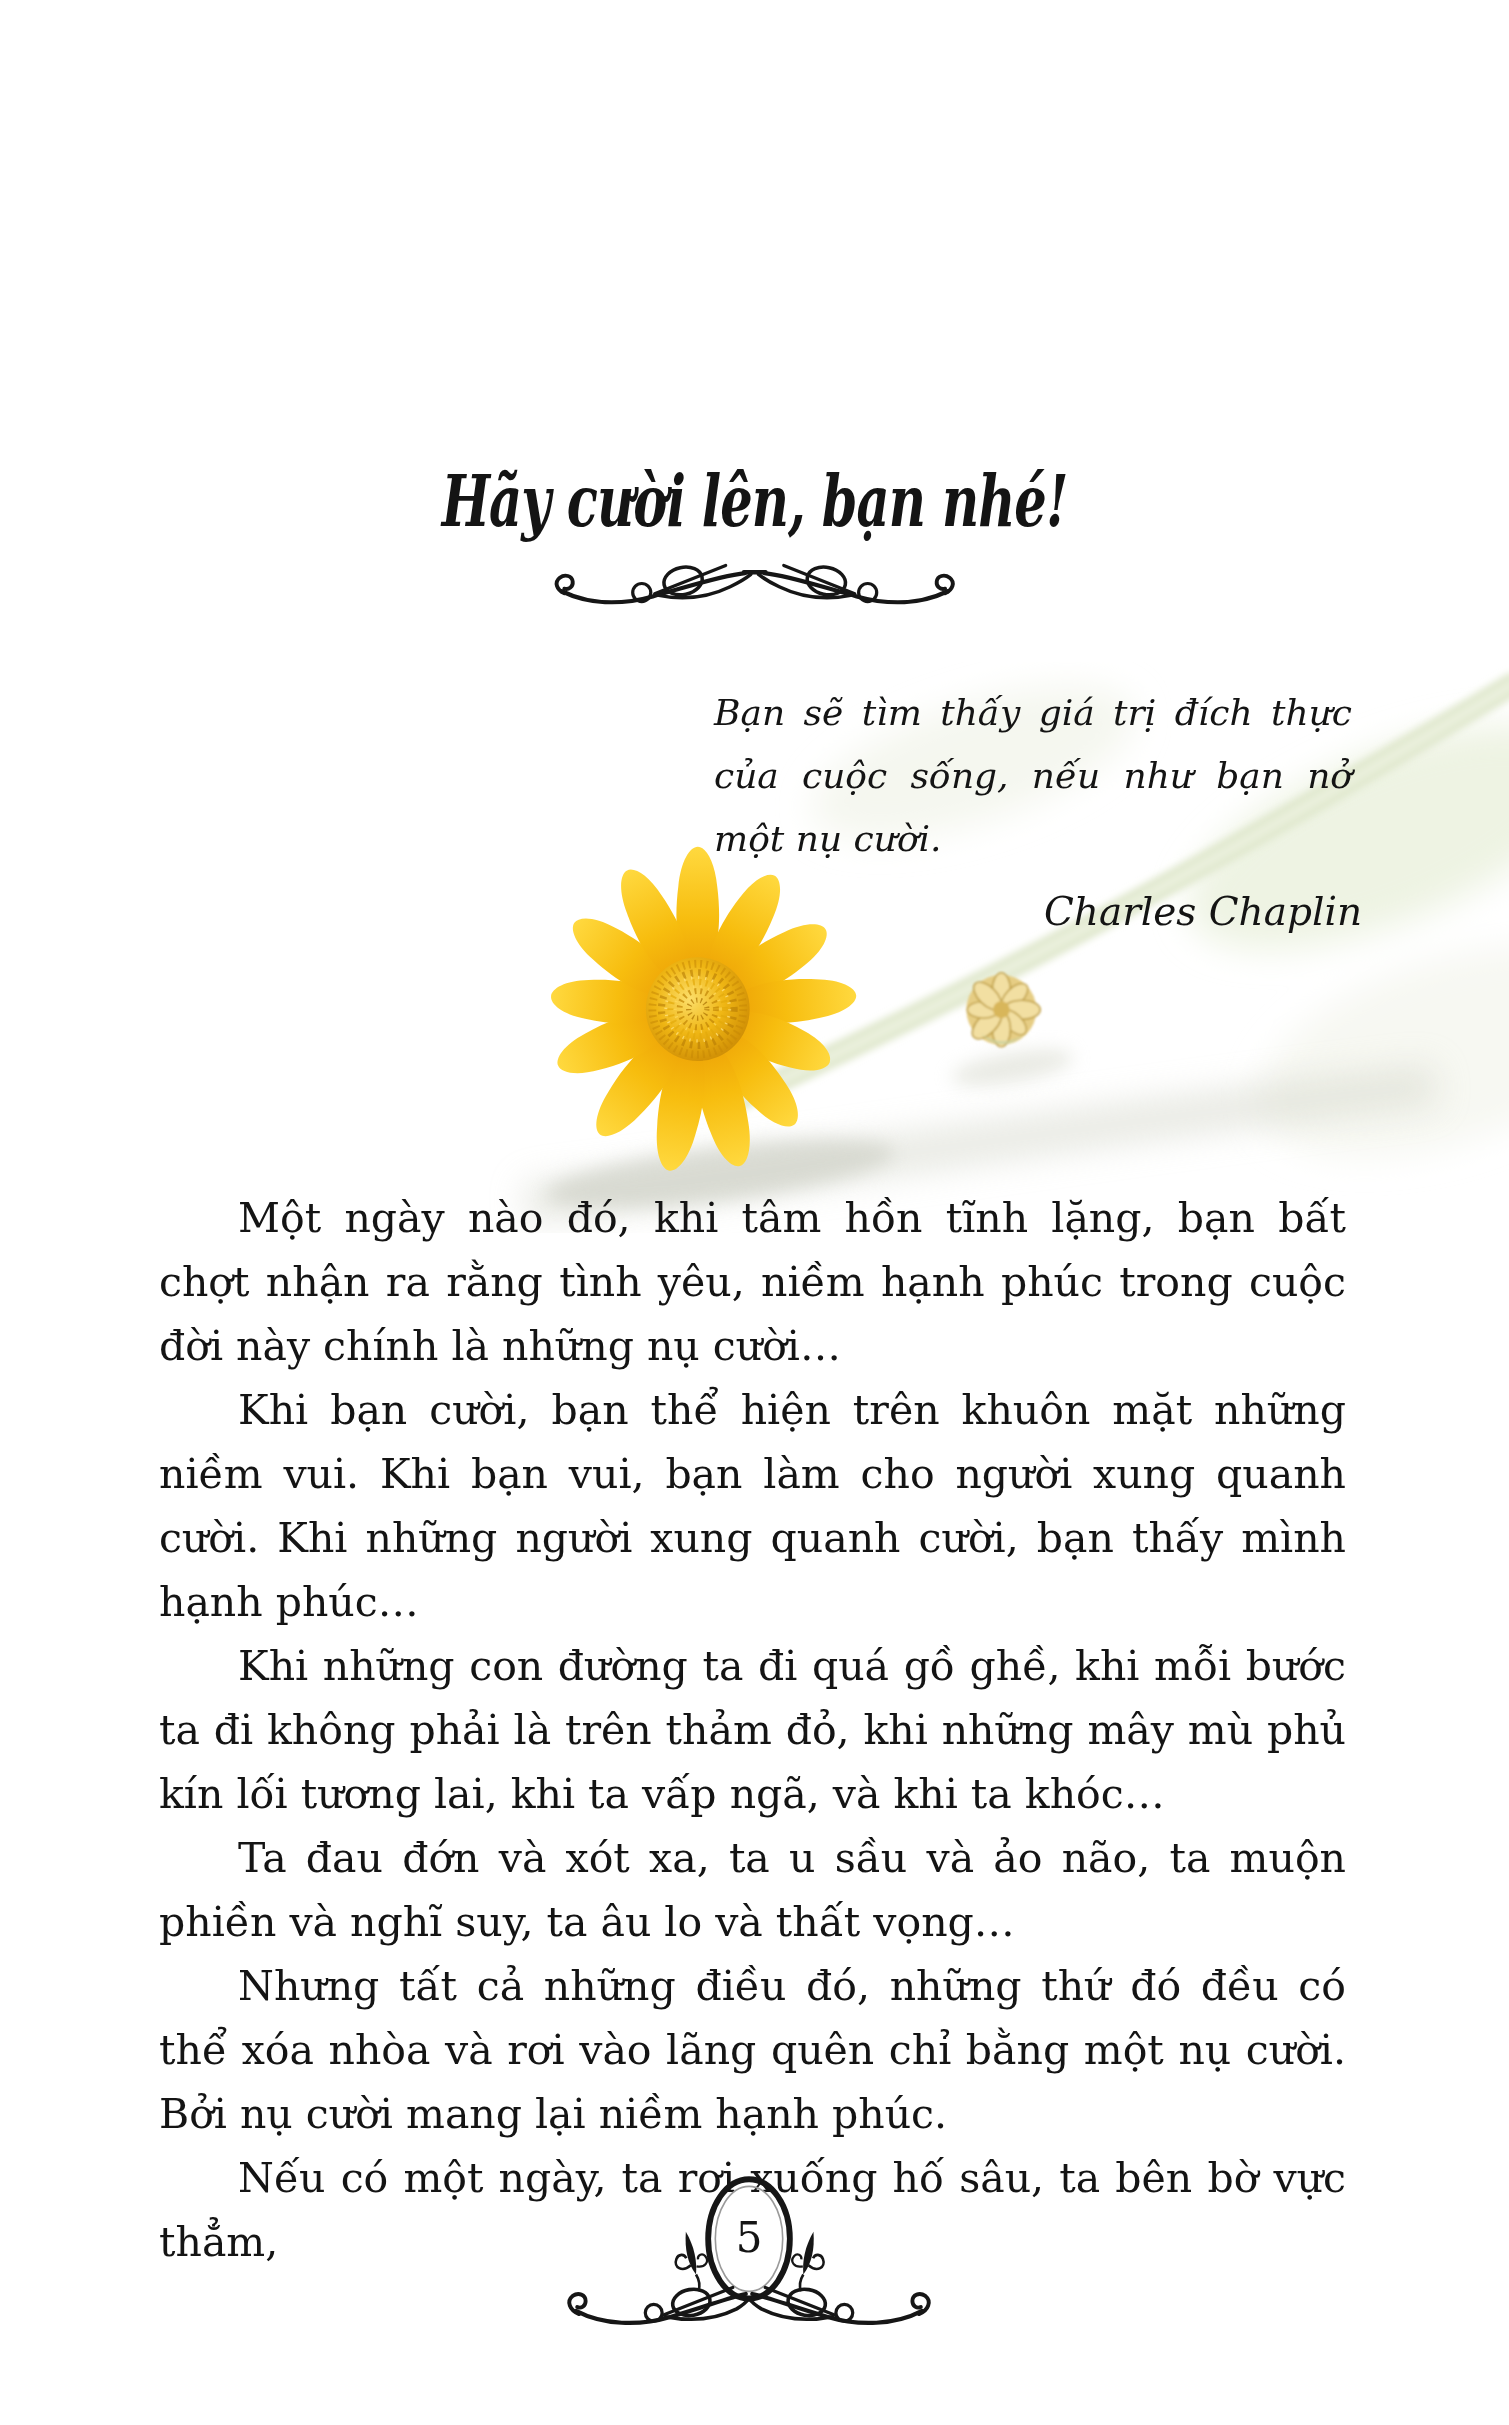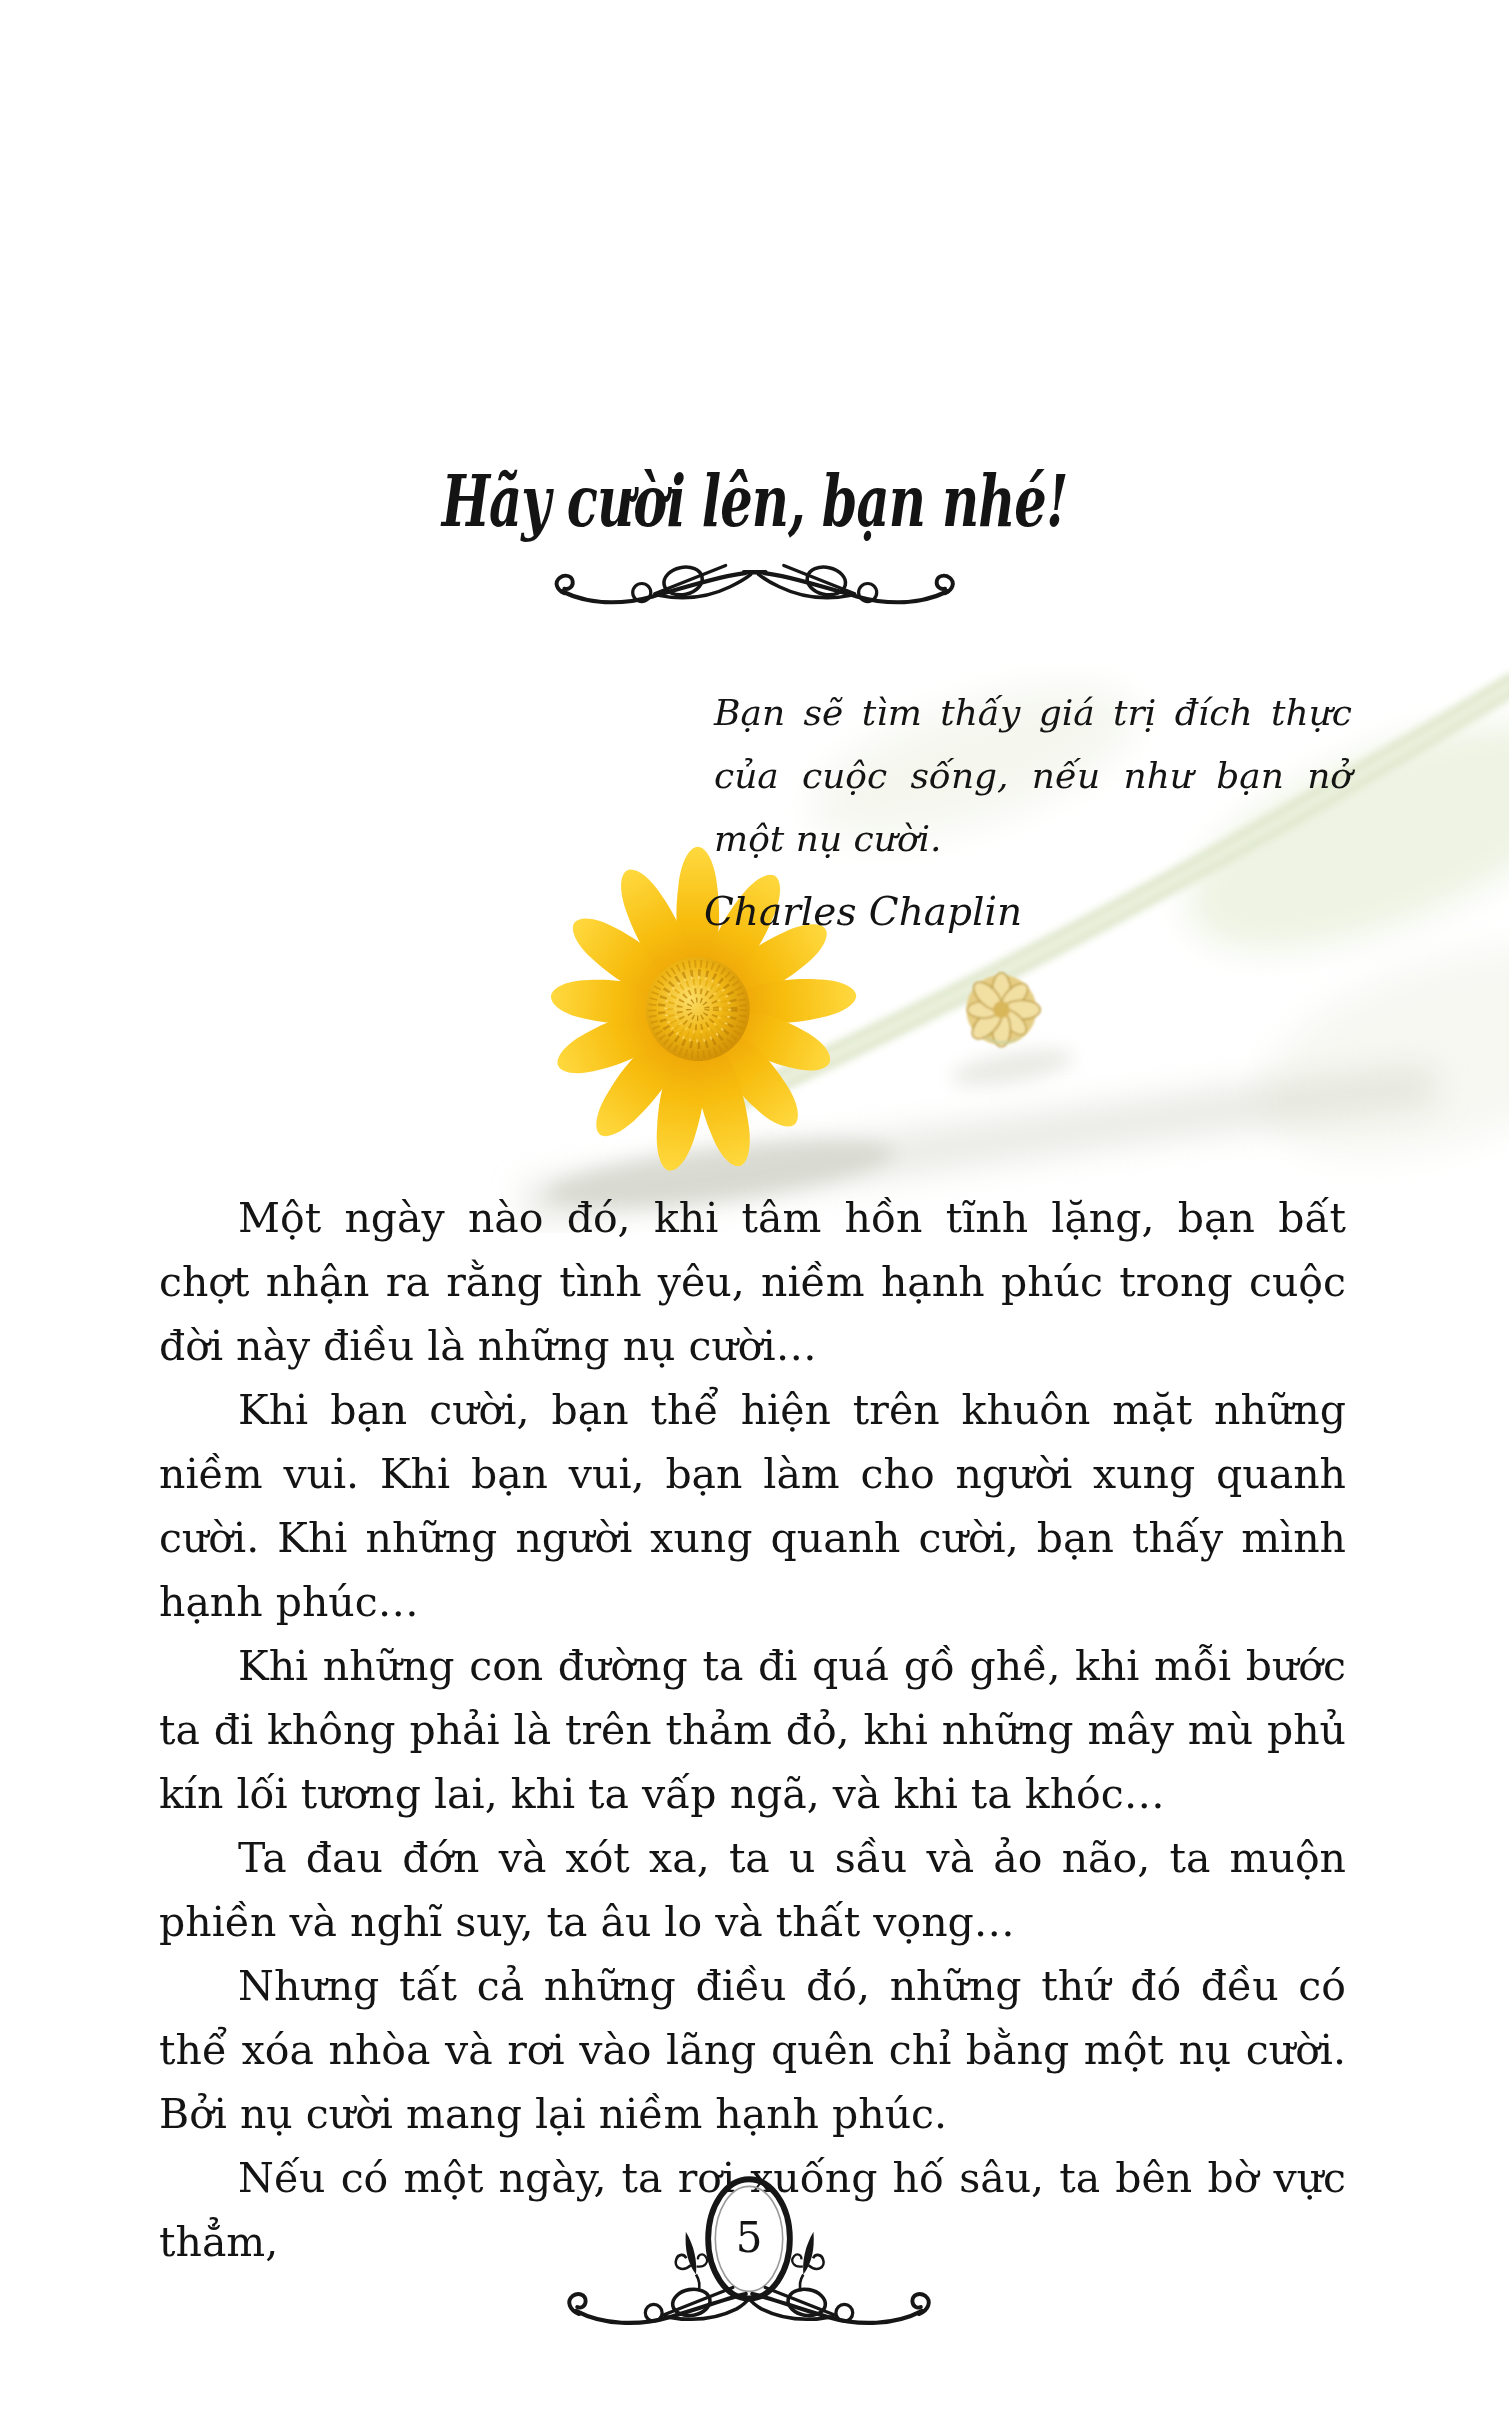--- a/index.html
+++ b/index.html
@@ -15,21 +15,21 @@
   }
   
   .orn{position:absolute;z-index:2;}
   .orn path,.orn ellipse,.orn circle{vector-effect:none;}
   
   .quote{position:absolute;top:671px;left:704px;width:658px;z-index:2;}
   .quote-text{
     margin:10px;font-style:italic;font-size:36px;line-height:63px;
     text-align:justify;text-justify:inter-word;
   }
-  .quote-attr{margin:0;font-style:italic;font-size:39px;line-height:63px;}
+  .quote-attr{margin:0;font-style:italic;font-size:39px;line-height:63px;text-align:right;}
   
   .photo{position:absolute;left:448px;top:662px;width:1062px;height:571px;z-index:1;pointer-events:none;}
   
   .bodytext{
     position:absolute;left:159px;top:1186px;width:1187px;z-index:2;
     font-size:41px;line-height:64px;text-align:justify;text-justify:inter-word;
   }
   .bodytext p{margin:0;text-indent:79px;}
   .it{}
   
@@ -154,21 +154,21 @@
     </g>
     <rect x="1143" y="879" width="40" height="7" rx="3" fill="#161616"></rect>
   </svg>
 
   <div class="quote">
     <p class="quote-text">Bạn sẽ tìm thấy giá trị đích thực của cuộc sống, nếu như bạn nở một nụ cười.</p>
     <p class="quote-attr">Charles Chaplin</p>
   </div>
 
   <div class="bodytext">
-    <p><span>Một ngày nào đó, khi tâm hồn tĩnh lặng, bạn bất chợt nhận ra rằng </span><span class="it">tình yêu</span><span>, niềm </span><span class="it">hạnh phúc</span><span> trong </span><span class="it">cuộc đời</span><span> này điều là những nụ cười…</span></p>
+    <p><span>Một ngày nào đó, khi tâm hồn tĩnh lặng, bạn bất chợt nhận ra rằng </span><span class="it">tình yêu</span><span>, niềm </span><span class="it">hạnh phúc</span><span> trong </span><span class="it">cuộc đời</span><span> này chính là những nụ cười…</span></p>
     <p>Khi bạn cười, bạn thể hiện trên khuôn mặt những niềm vui. Khi bạn vui, bạn làm cho người xung quanh cười. Khi những người xung quanh cười, bạn thấy mình hạnh phúc…</p>
     <p>Khi những con đường ta đi quá gồ ghề, khi mỗi bước ta đi không phải là trên thảm đỏ, khi những mây mù phủ kín lối tương lai, khi ta vấp ngã, và khi ta khóc…</p>
     <p>Ta đau đớn và xót xa, ta u sầu và ảo não, ta muộn phiền và nghĩ suy, ta âu lo và thất vọng…</p>
     <p>Nhưng tất cả những điều đó, những thứ đó đều có thể xóa nhòa và rơi vào lãng quên chỉ bằng một nụ cười. Bởi nụ cười mang lại niềm hạnh phúc.</p>
     <p>Nếu có một ngày, ta rơi xuống hố sâu, ta bên bờ vực thẳm,</p>
   </div>
 
   <svg class="orn" style="left:561px;top:2166px;" width="389" height="195" viewBox="865 3340 600 300" xmlns="http://www.w3.org/2000/svg" aria-hidden="true">
     <defs>
       <g id="fleur">

